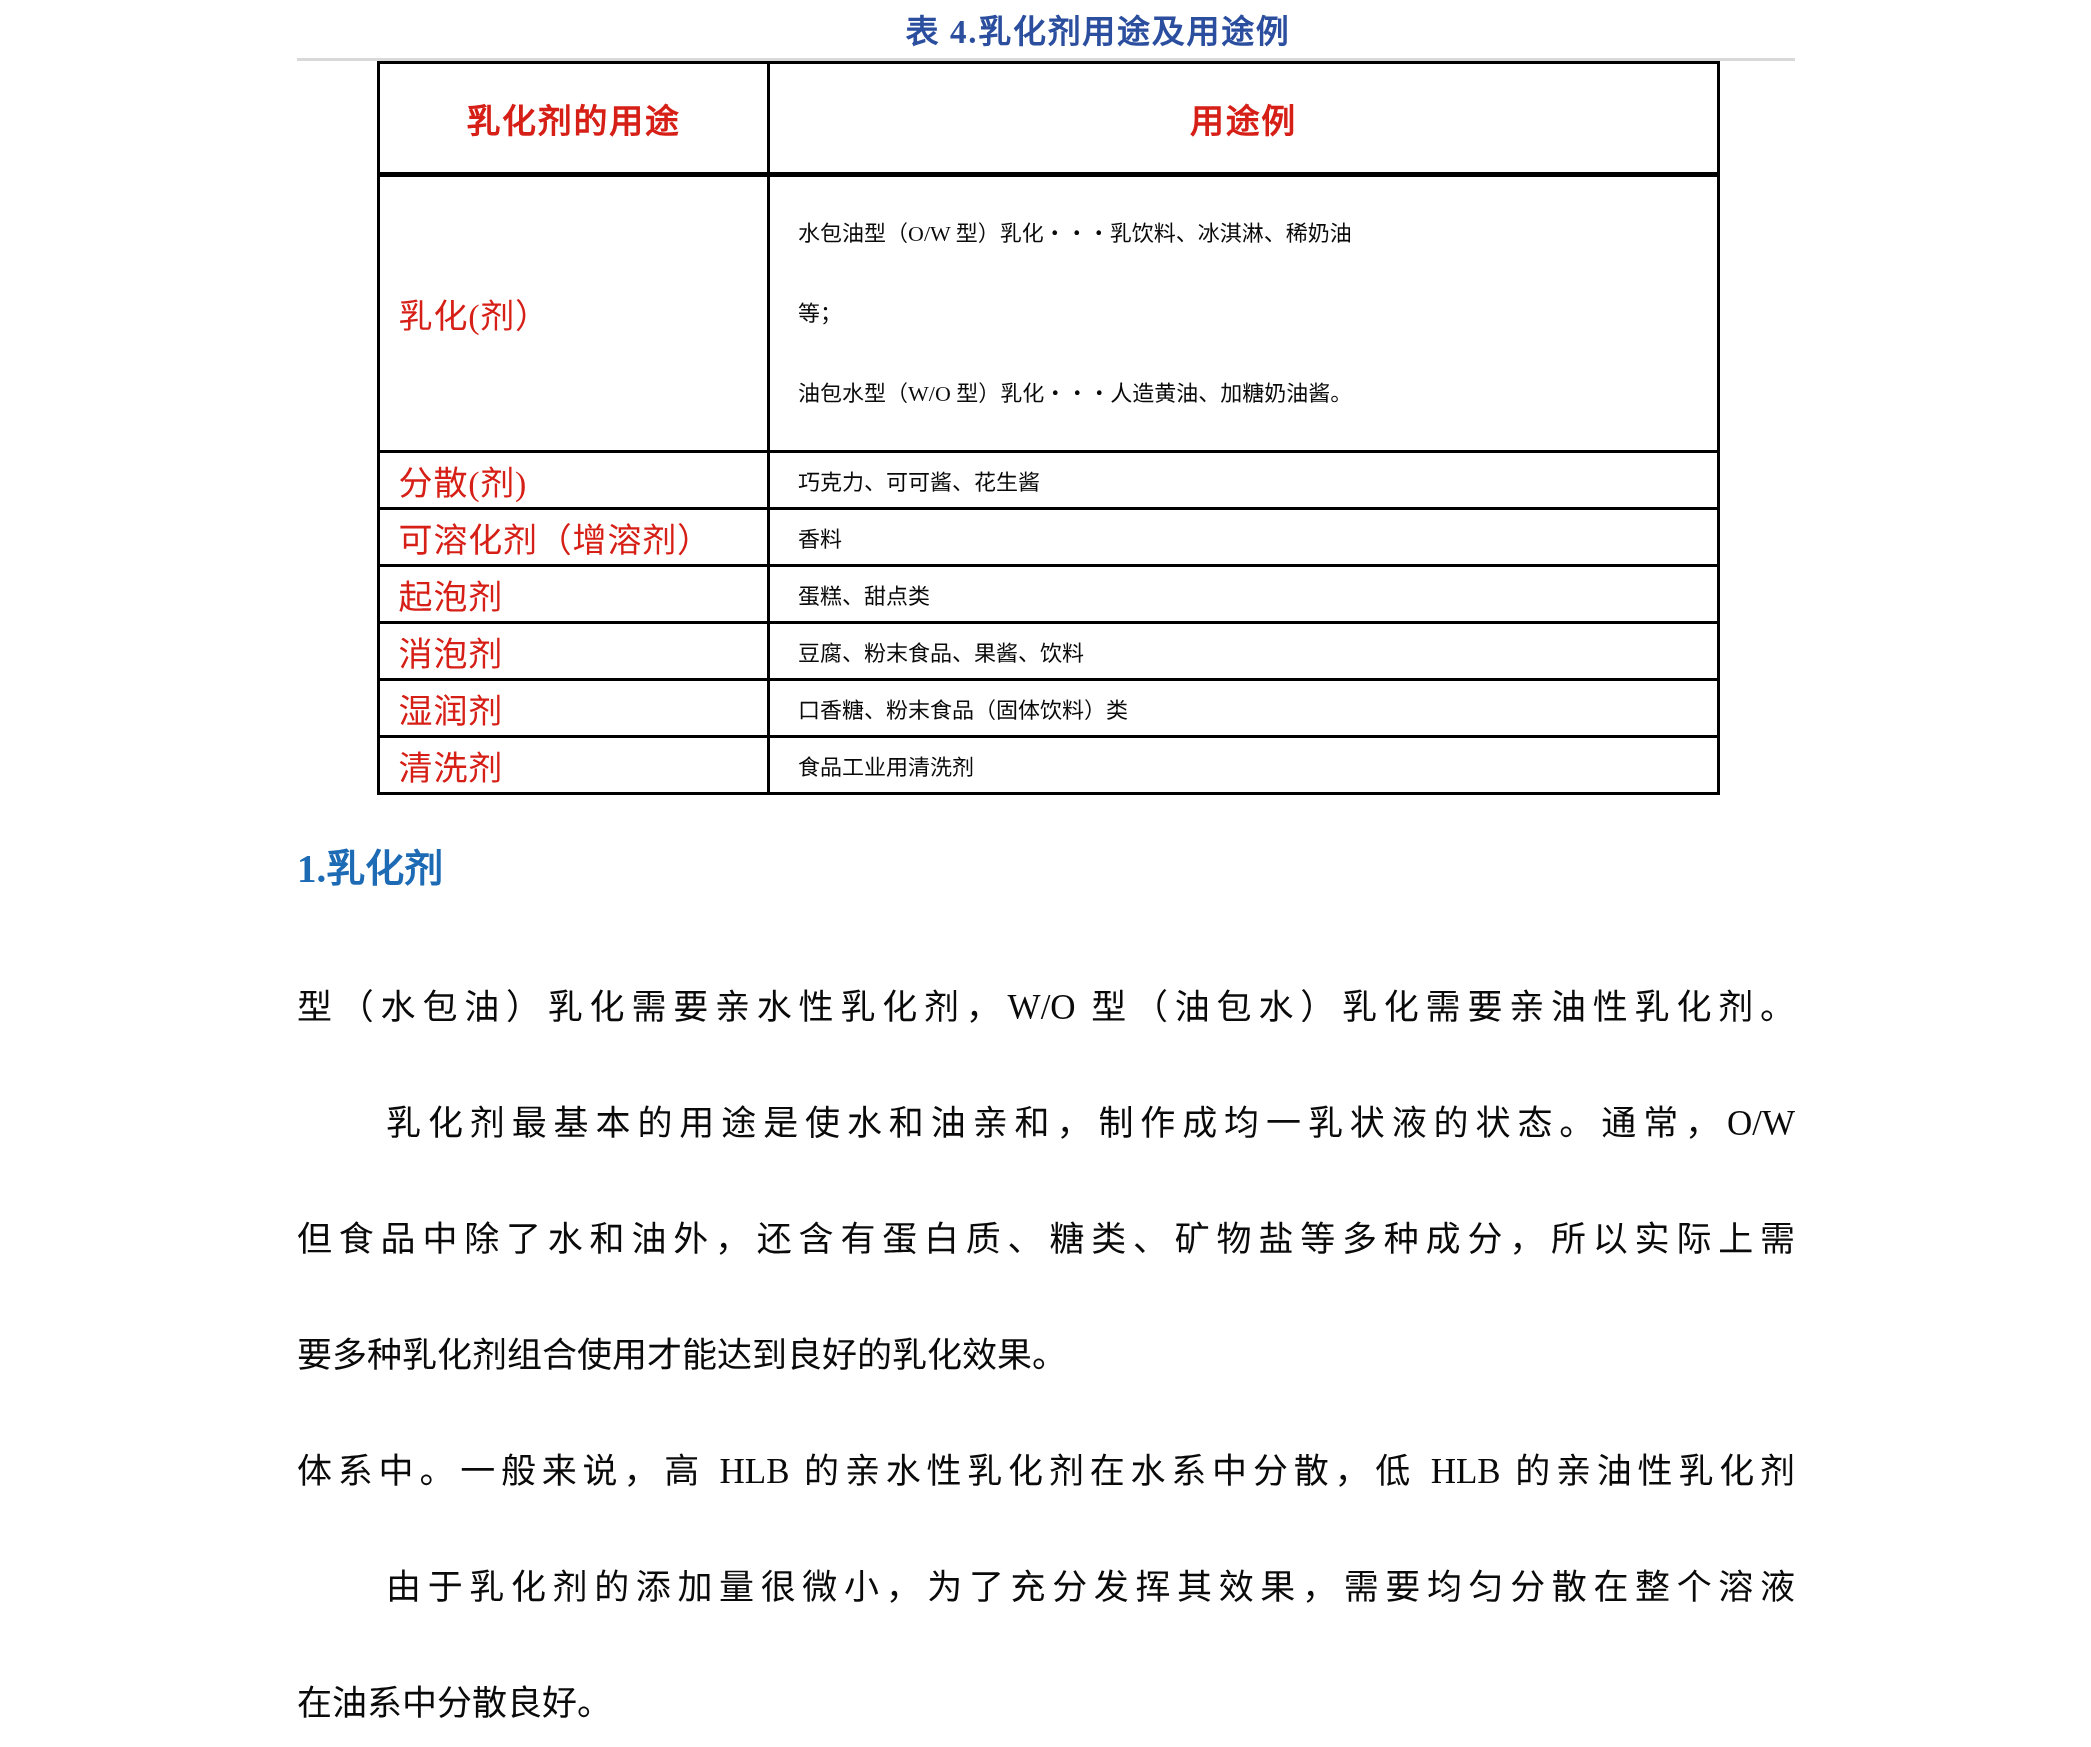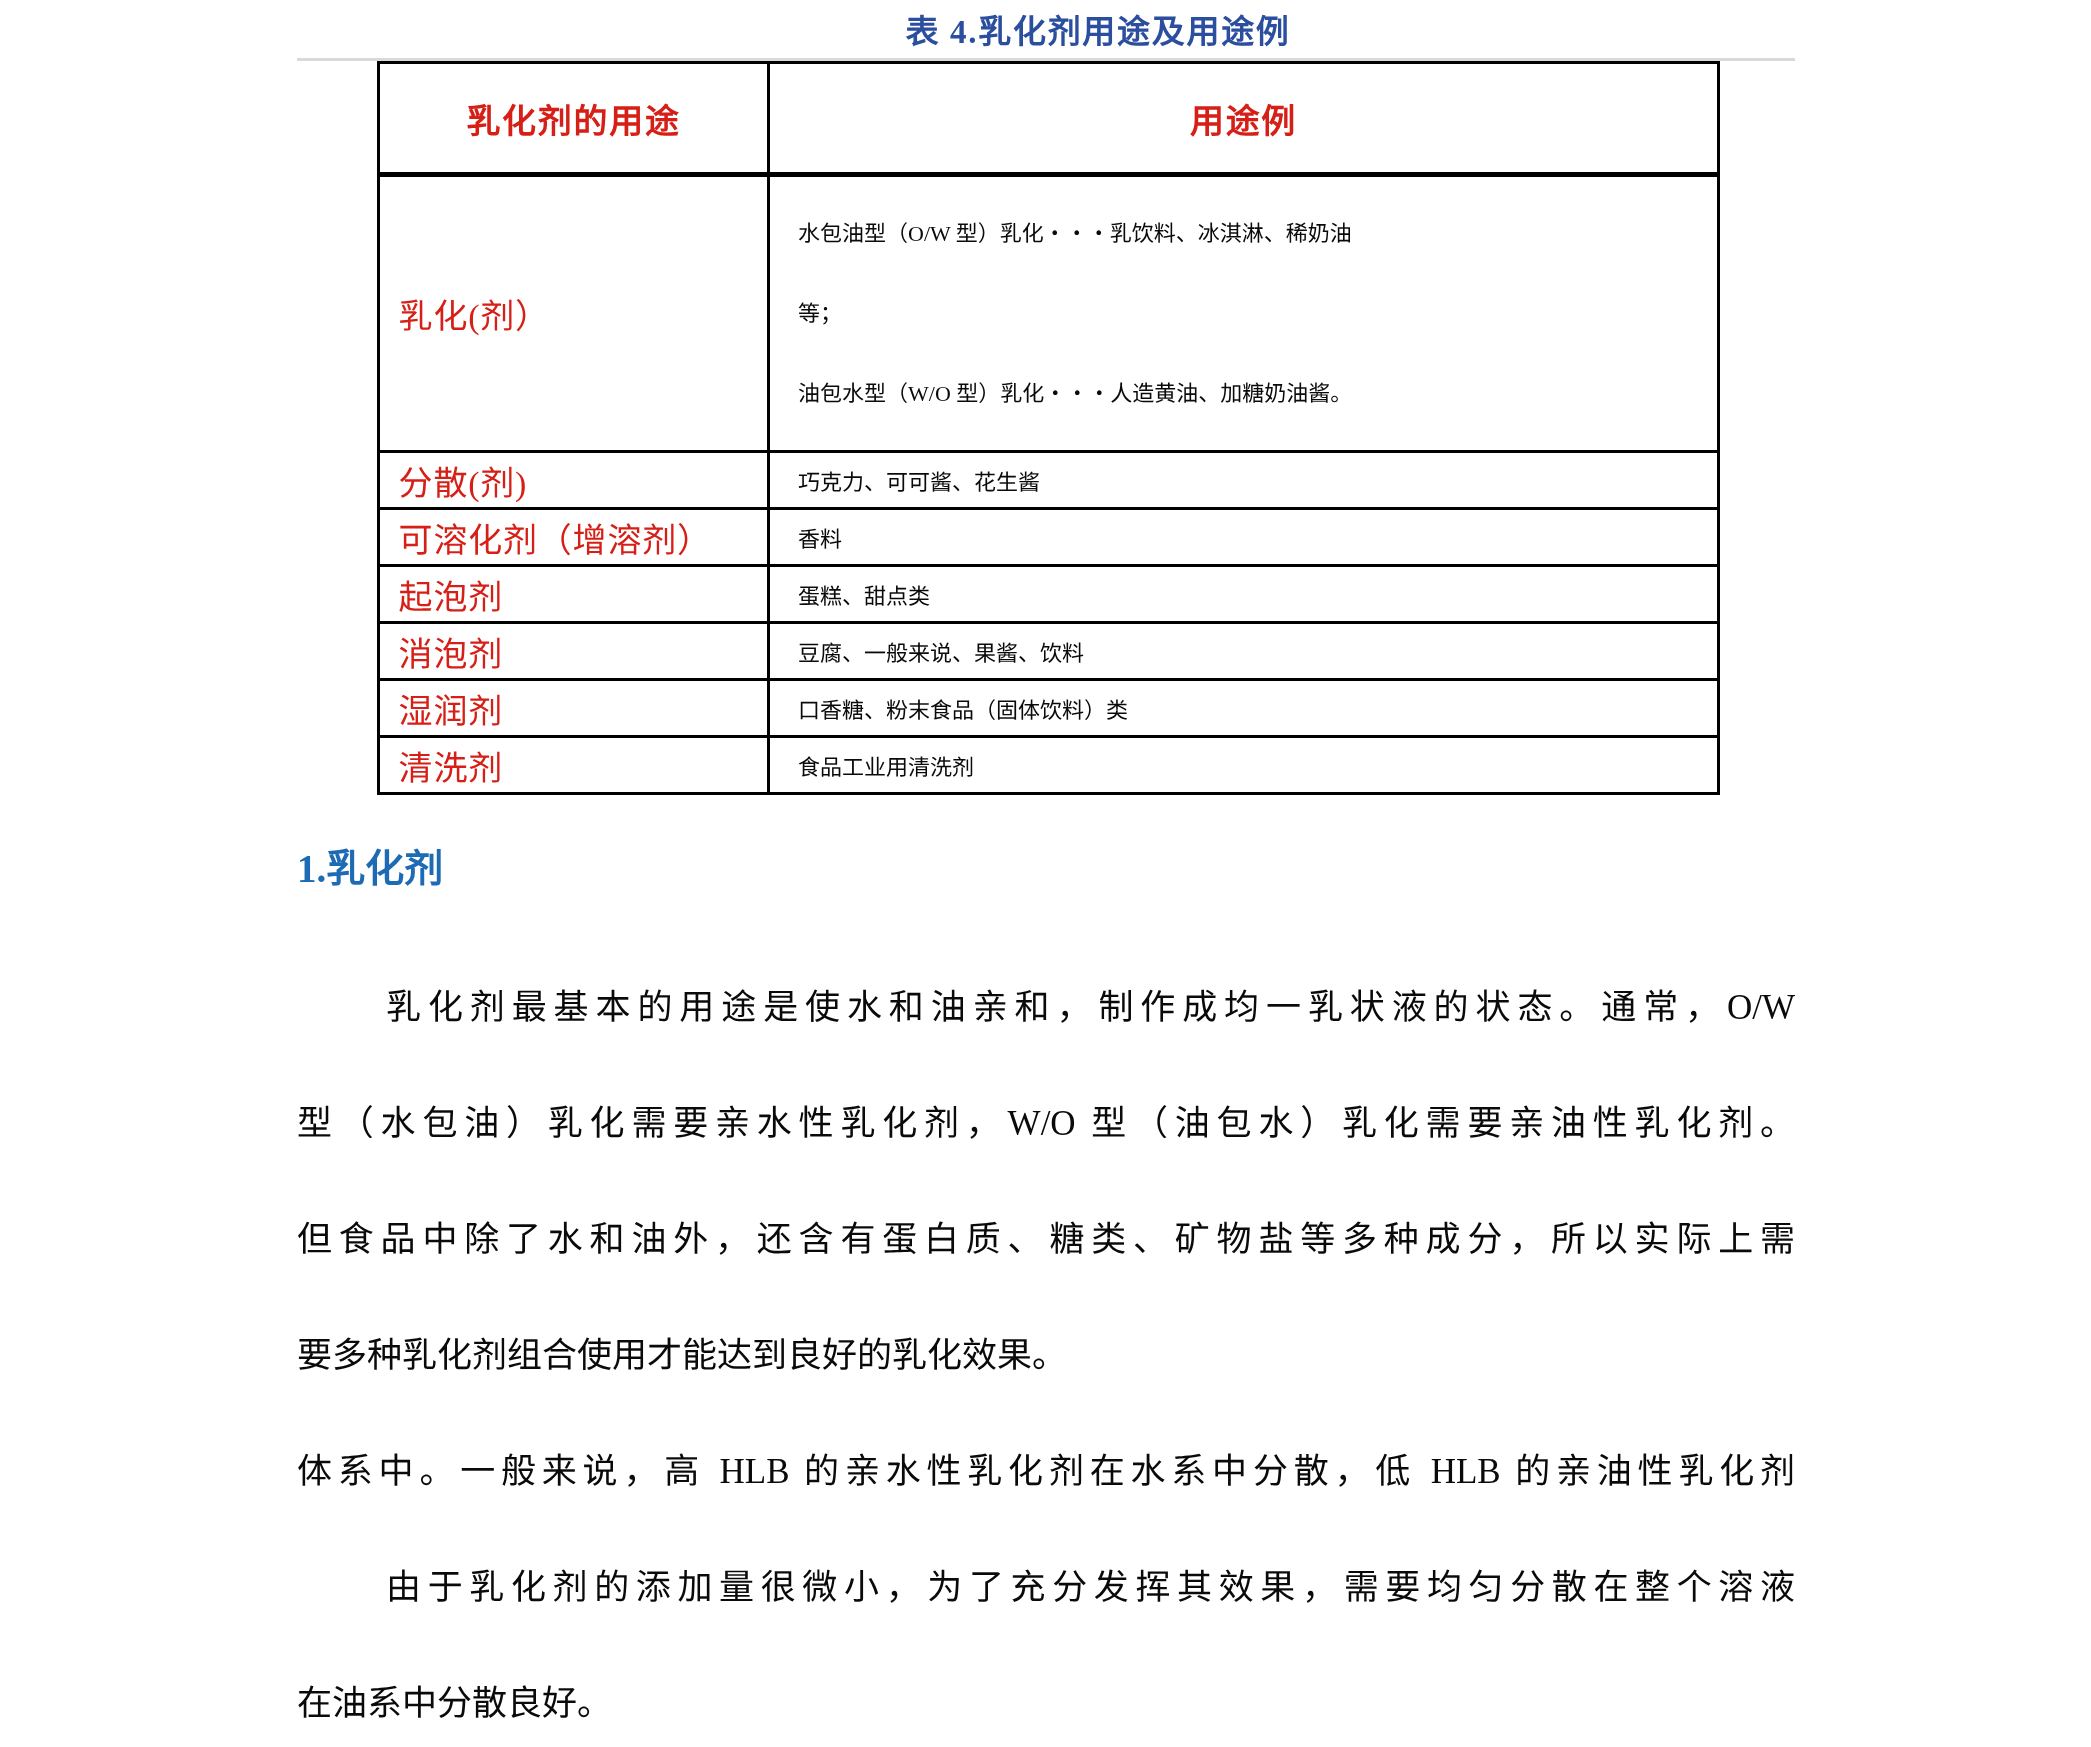--- a/index.html
+++ b/index.html
@@ -124,39 +124,39 @@
     <tr class="r-sm">
       <td class="uc">可溶化剂（增溶剂）</td>
       <td class="ec">香料</td>
     </tr>
     <tr class="r-sm">
       <td class="uc">起泡剂</td>
       <td class="ec">蛋糕、甜点类</td>
     </tr>
     <tr class="r-sm">
       <td class="uc">消泡剂</td>
-      <td class="ec">豆腐、一般来说、果酱、饮料</td>
+      <td class="ec">豆腐、粉末食品、果酱、饮料</td>
     </tr>
     <tr class="r-sm">
       <td class="uc">湿润剂</td>
       <td class="ec">口香糖、粉末食品（固体饮料）类</td>
     </tr>
     <tr class="r-sm">
       <td class="uc">清洗剂</td>
       <td class="ec">食品工业用清洗剂</td>
     </tr>
   </tbody>
     </table>
 
   <div class="section-heading">1.乳化剂</div>
 
   <div class="body-text">
     <div class="para">
+      <div class="line">型（水包油）乳化需要亲水性乳化剂，W/O 型（油包水）乳化需要亲油性乳化剂。</div>
       <div class="line indent">乳化剂最基本的用途是使水和油亲和，制作成均一乳状液的状态。通常，O/W</div>
-      <div class="line">型（水包油）乳化需要亲水性乳化剂，W/O 型（油包水）乳化需要亲油性乳化剂。</div>
       <div class="line">但食品中除了水和油外，还含有蛋白质、糖类、矿物盐等多种成分，所以实际上需</div>
       <div class="line">要多种乳化剂组合使用才能达到良好的乳化效果。</div>
     </div>
     <div class="para">
       <div class="line">体系中。一般来说，高 HLB 的亲水性乳化剂在水系中分散，低 HLB 的亲油性乳化剂</div>
       <div class="line indent">由于乳化剂的添加量很微小，为了充分发挥其效果，需要均匀分散在整个溶液</div>
       <div class="line">在油系中分散良好。</div>
     </div>
   </div>
 

